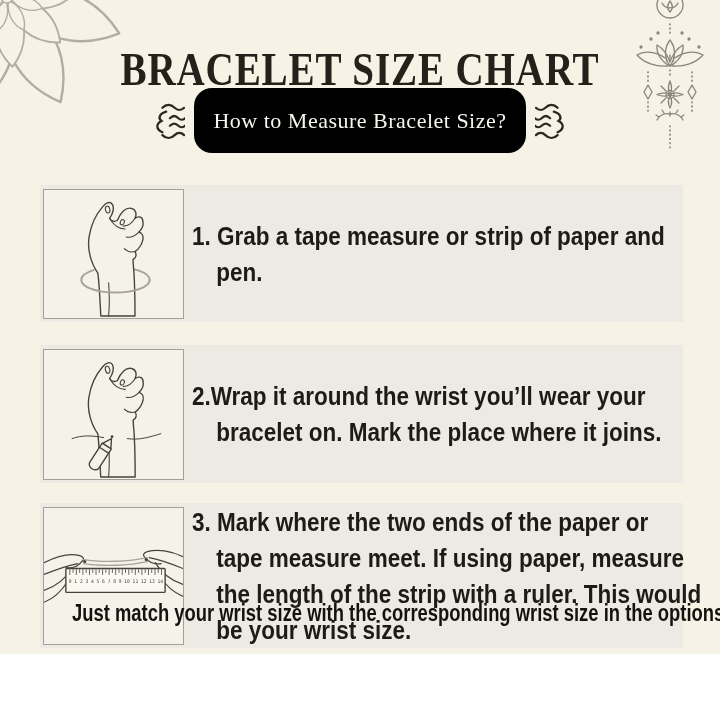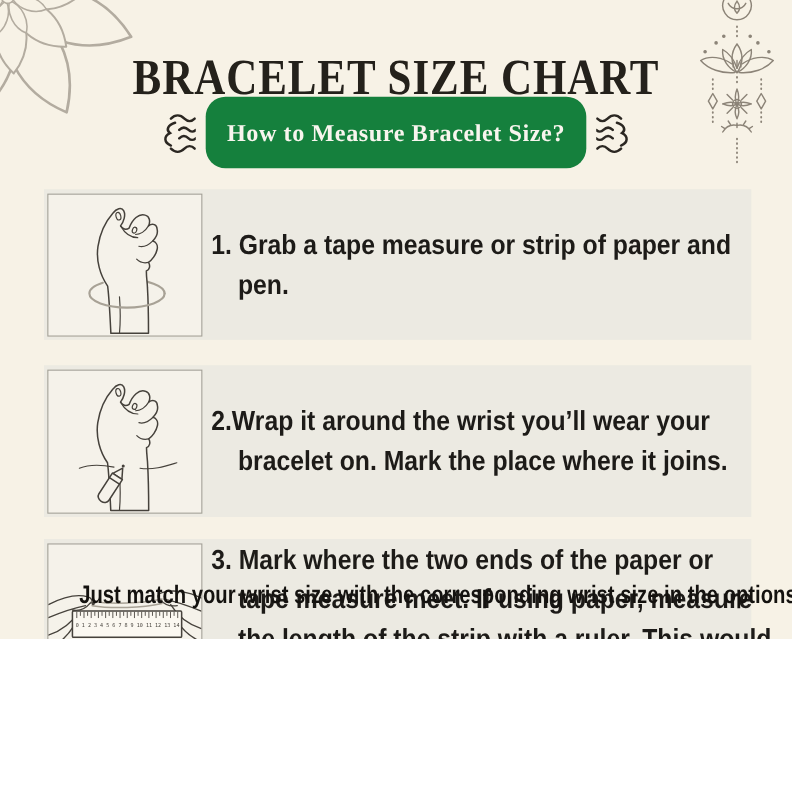--- a/index.html
+++ b/index.html
@@ -1,41 +1,41 @@
 <!DOCTYPE html>
 <html><head>
 <meta charset="utf-8">
 <style>
   html,body{margin:0;padding:0;}
   .page{
-    position:relative;width:720px;height:581px;overflow:hidden;
+    position:relative;width:720px;height:654px;overflow:hidden;
     background:#f7f2e6;
     font-family:"Liberation Sans",sans-serif;
   }
   
   .mandala{position:absolute;left:-118px;top:-128px;width:250px;height:250px;}
   .lotus{position:absolute;right:8px;top:0;width:84px;height:152px;}
   
   .title{
     margin:44px 0 0;text-align:center;white-space:nowrap;
     font-family:"Liberation Serif",serif;font-weight:700;
     font-size:46px;line-height:1.12;color:#24211b;
     transform:scaleX(0.85);transform-origin:center;
     letter-spacing:1px;
   }
   .badge-row{margin-top:5px;display:flex;justify-content:center;align-items:center;gap:9px;height:40px;}
   .badge{
-    background:#15803d;color:#f8f5ee;border-radius:18px;
-    font-family:"Liberation Serif",serif;font-weight:700;
+    background:#000000;color:#f8f5ee;border-radius:18px;
+    font-family:"Liberation Serif",serif;font-weight:400;
     font-size:22px;line-height:35px;padding:15px 19px;letter-spacing:.5px;white-space:nowrap;
   }
   .flourish{width:32px;height:38px;flex:0 0 auto;}
   .flourish.right{transform:scaleX(-1);}
   
-  .steps{position:absolute;left:40px;top:172px;width:643px;}
+  .steps{position:absolute;left:40px;top:185px;width:643px;}
   .step{background:#eceae2;display:flex;align-items:center;}
   .step.s1{height:137px;}
   .step.s2{height:138px;margin-top:23px;justify-content:space-between;}
   .step.s3{height:145px;margin-top:20px;}
   .illus{
     flex:0 0 auto;width:141px;height:calc(100% - 7px);margin-left:3px;
     background:#f5f2ea;border:1px solid #a3a097;box-sizing:border-box;
     display:flex;align-items:center;justify-content:center;
   }
   .illus svg{width:100%;height:100%;}

